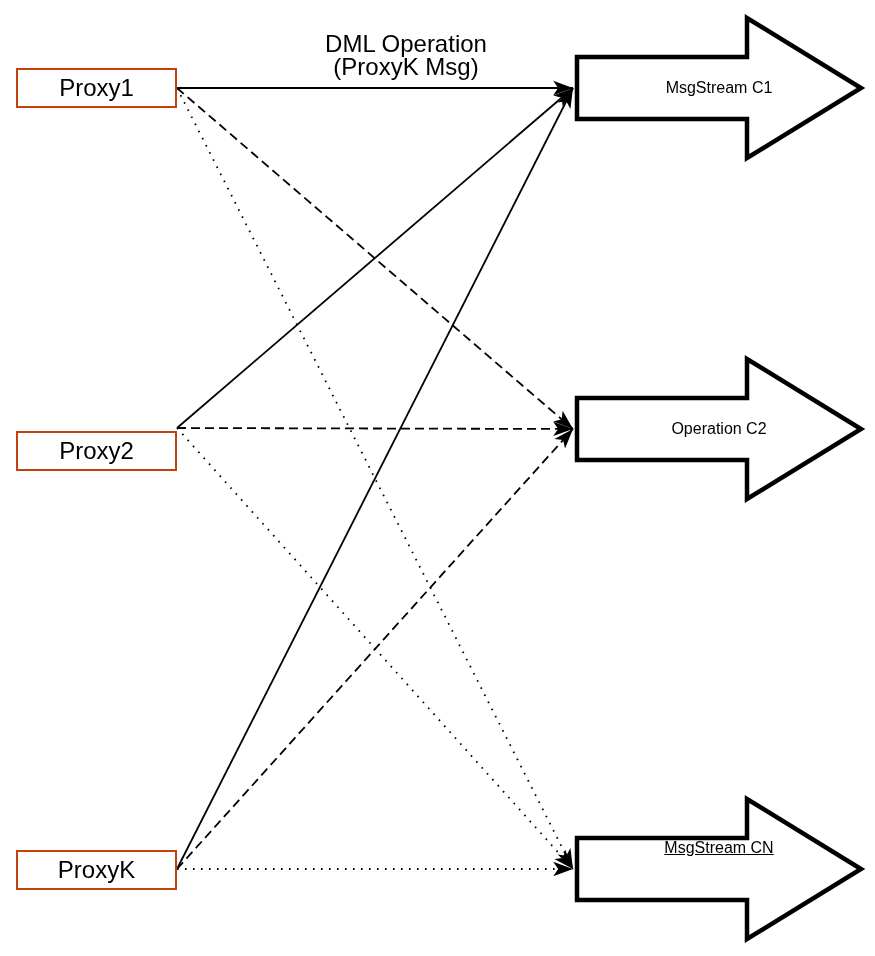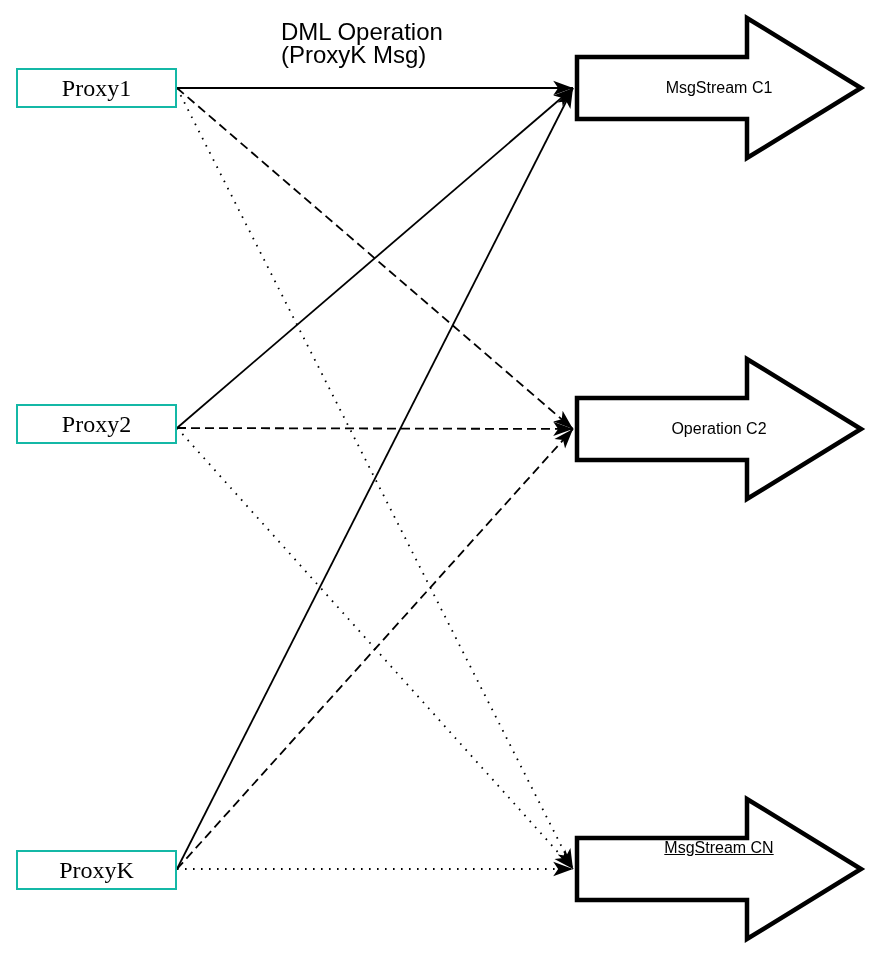--- a/index.html
+++ b/index.html
@@ -22,53 +22,53 @@
     top: 0;
     width: 875px;
     height: 956px;
   }
   .proxy-box {
     position: absolute;
     left: 16px;
     width: 161px;
     height: 40px;
     box-sizing: border-box;
-    border: 2px solid #14b8a6;
+    border: 2px solid #c2410c;
     background: #ffffff;
     display: flex;
     align-items: center;
     justify-content: center;
     font-size: 24px;
     line-height: 24px;
     white-space: nowrap;
-    font-family: Liberation Serif, serif;
   }
   .proxy-box.p1 { top: 68px; }
-  .proxy-box.p2 { top: 404px; justify-content: center; }
+  .proxy-box.p2 { top: 431px; justify-content: center; }
   .proxy-box.pk { top: 850px; }
   .stream-label {
     position: absolute;
     left: 577px;
     width: 284px;
     height: 28px;
     display: flex;
     align-items: center;
     justify-content: center;
     font-size: 16px;
     line-height: 28px;
     white-space: nowrap;
   }
   .stream-label.s1 { top: 74px; }
   .stream-label.s2 { top: 415px; }
   .stream-label.sn { top: 834px; text-decoration: underline; }
   .dml-label {
     position: absolute;
     left: 281px;
-    top: 20px;
+    top: 32px;
     width: 250px;
+    text-align: center;
     font-size: 24px;
     line-height: 23px;
     white-space: nowrap;
   }
 </style>
 </head>
 <body>
 
 <div class="canvas">
 

